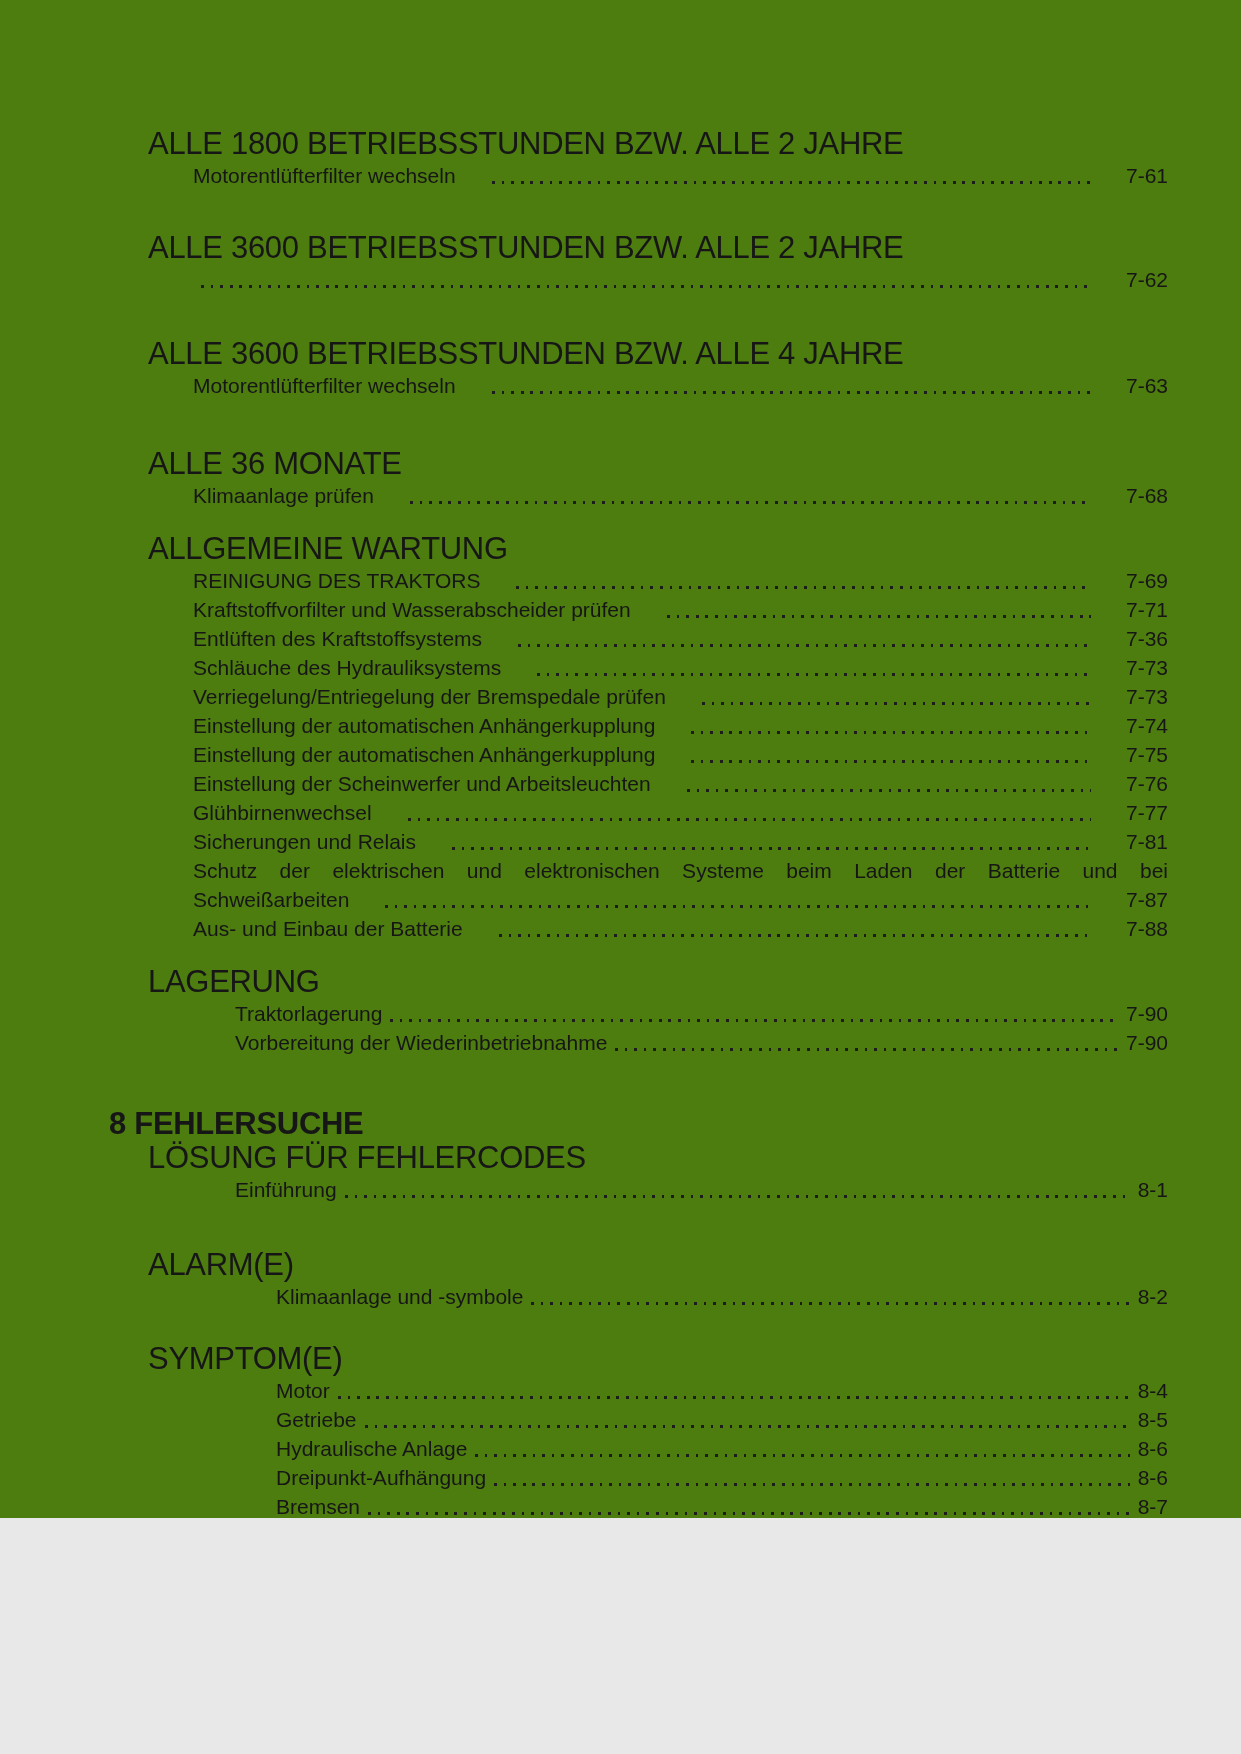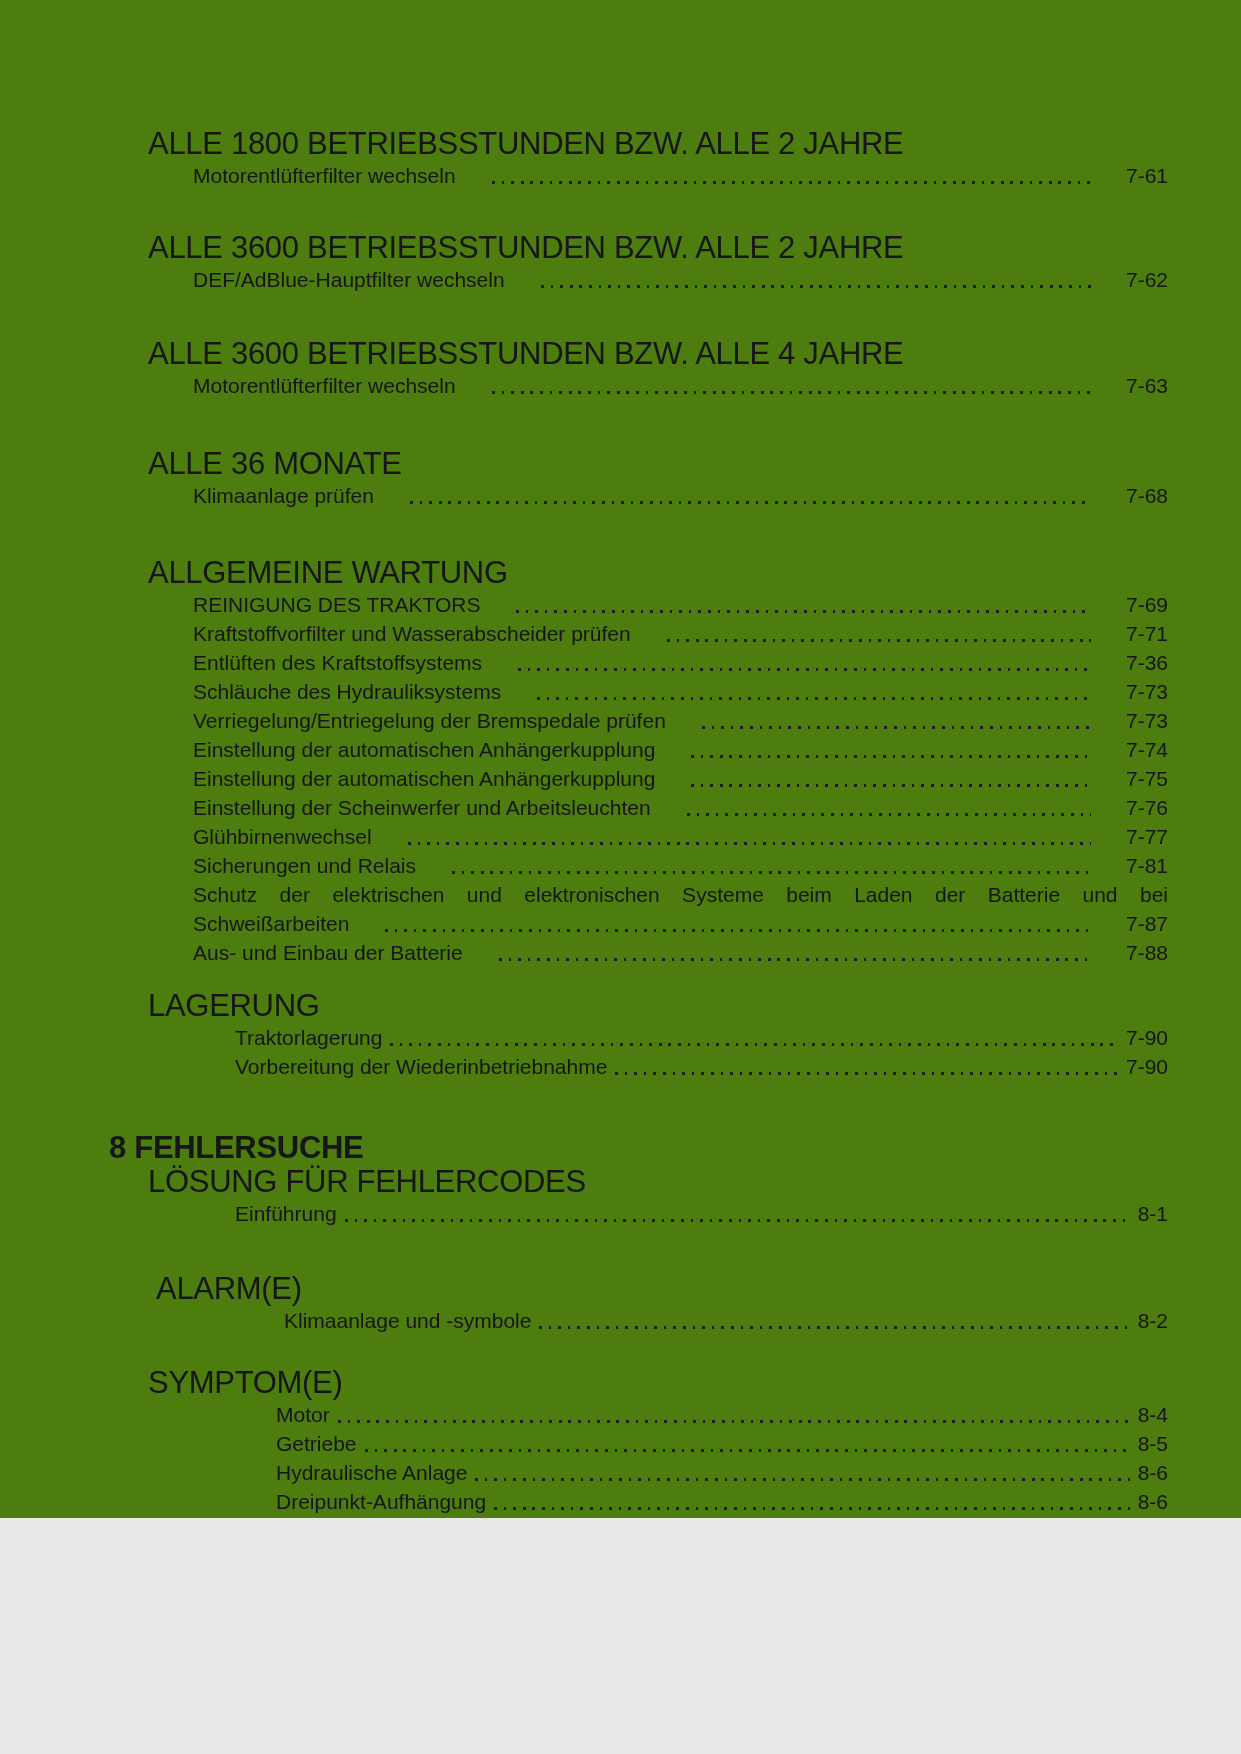--- a/index.html
+++ b/index.html
@@ -57,24 +57,24 @@
   .row.just {
     display: block;
     text-align: justify;
     overflow: hidden;
   }
   .row.just::after { content: ""; display: inline-block; width: 100%; height: 0; }
   
   .m-a { margin-top: 41px; }
   .m-b { margin-top: 43px; }
   .m-c { margin-top: 47px; }
-  .m-d { margin-top: 46px; }
+  .m-d { margin-top: 22px; }
   .m-e { margin-top: 22px; }
   .m-f { }
-  .m-g { margin-top: 44px; margin-left: 8px; }
+  .m-g { margin-top: 44px; }
   .m-h { margin-top: 31px; }
   .bottom-rule {
     margin: 34px 0 0 103px;
     width: 1070px;
     height: 4px;
     background: linear-gradient(to bottom, #9a9a9a 0 1px, #ffffff 1px 1.6px, #262626 1.6px 4px);
   }
 </style>
 </head>
 <body>
@@ -86,21 +86,20 @@
     <div class="row ind1">
       <span class="lbl">Motorentlüfterfilter wechseln</span>
       <span class="leader"></span>
       <span class="pg">7-61</span>
     </div>
   </div>
 
   <div class="sec m-a">
     <h2 class="sec-title">ALLE 3600 BETRIEBSSTUNDEN BZW. ALLE 2 JAHRE</h2>
     <div class="row ind1">
-      <span class="lbl">DEF/AdBlue-Hauptfilter wechseln</span>
       <span class="leader"></span>
       <span class="pg">7-62</span>
     </div>
   </div>
 
   <div class="sec m-b">
     <h2 class="sec-title">ALLE 3600 BETRIEBSSTUNDEN BZW. ALLE 4 JAHRE</h2>
     <div class="row ind1">
       <span class="lbl">Motorentlüfterfilter wechseln</span>
       <span class="leader"></span>

